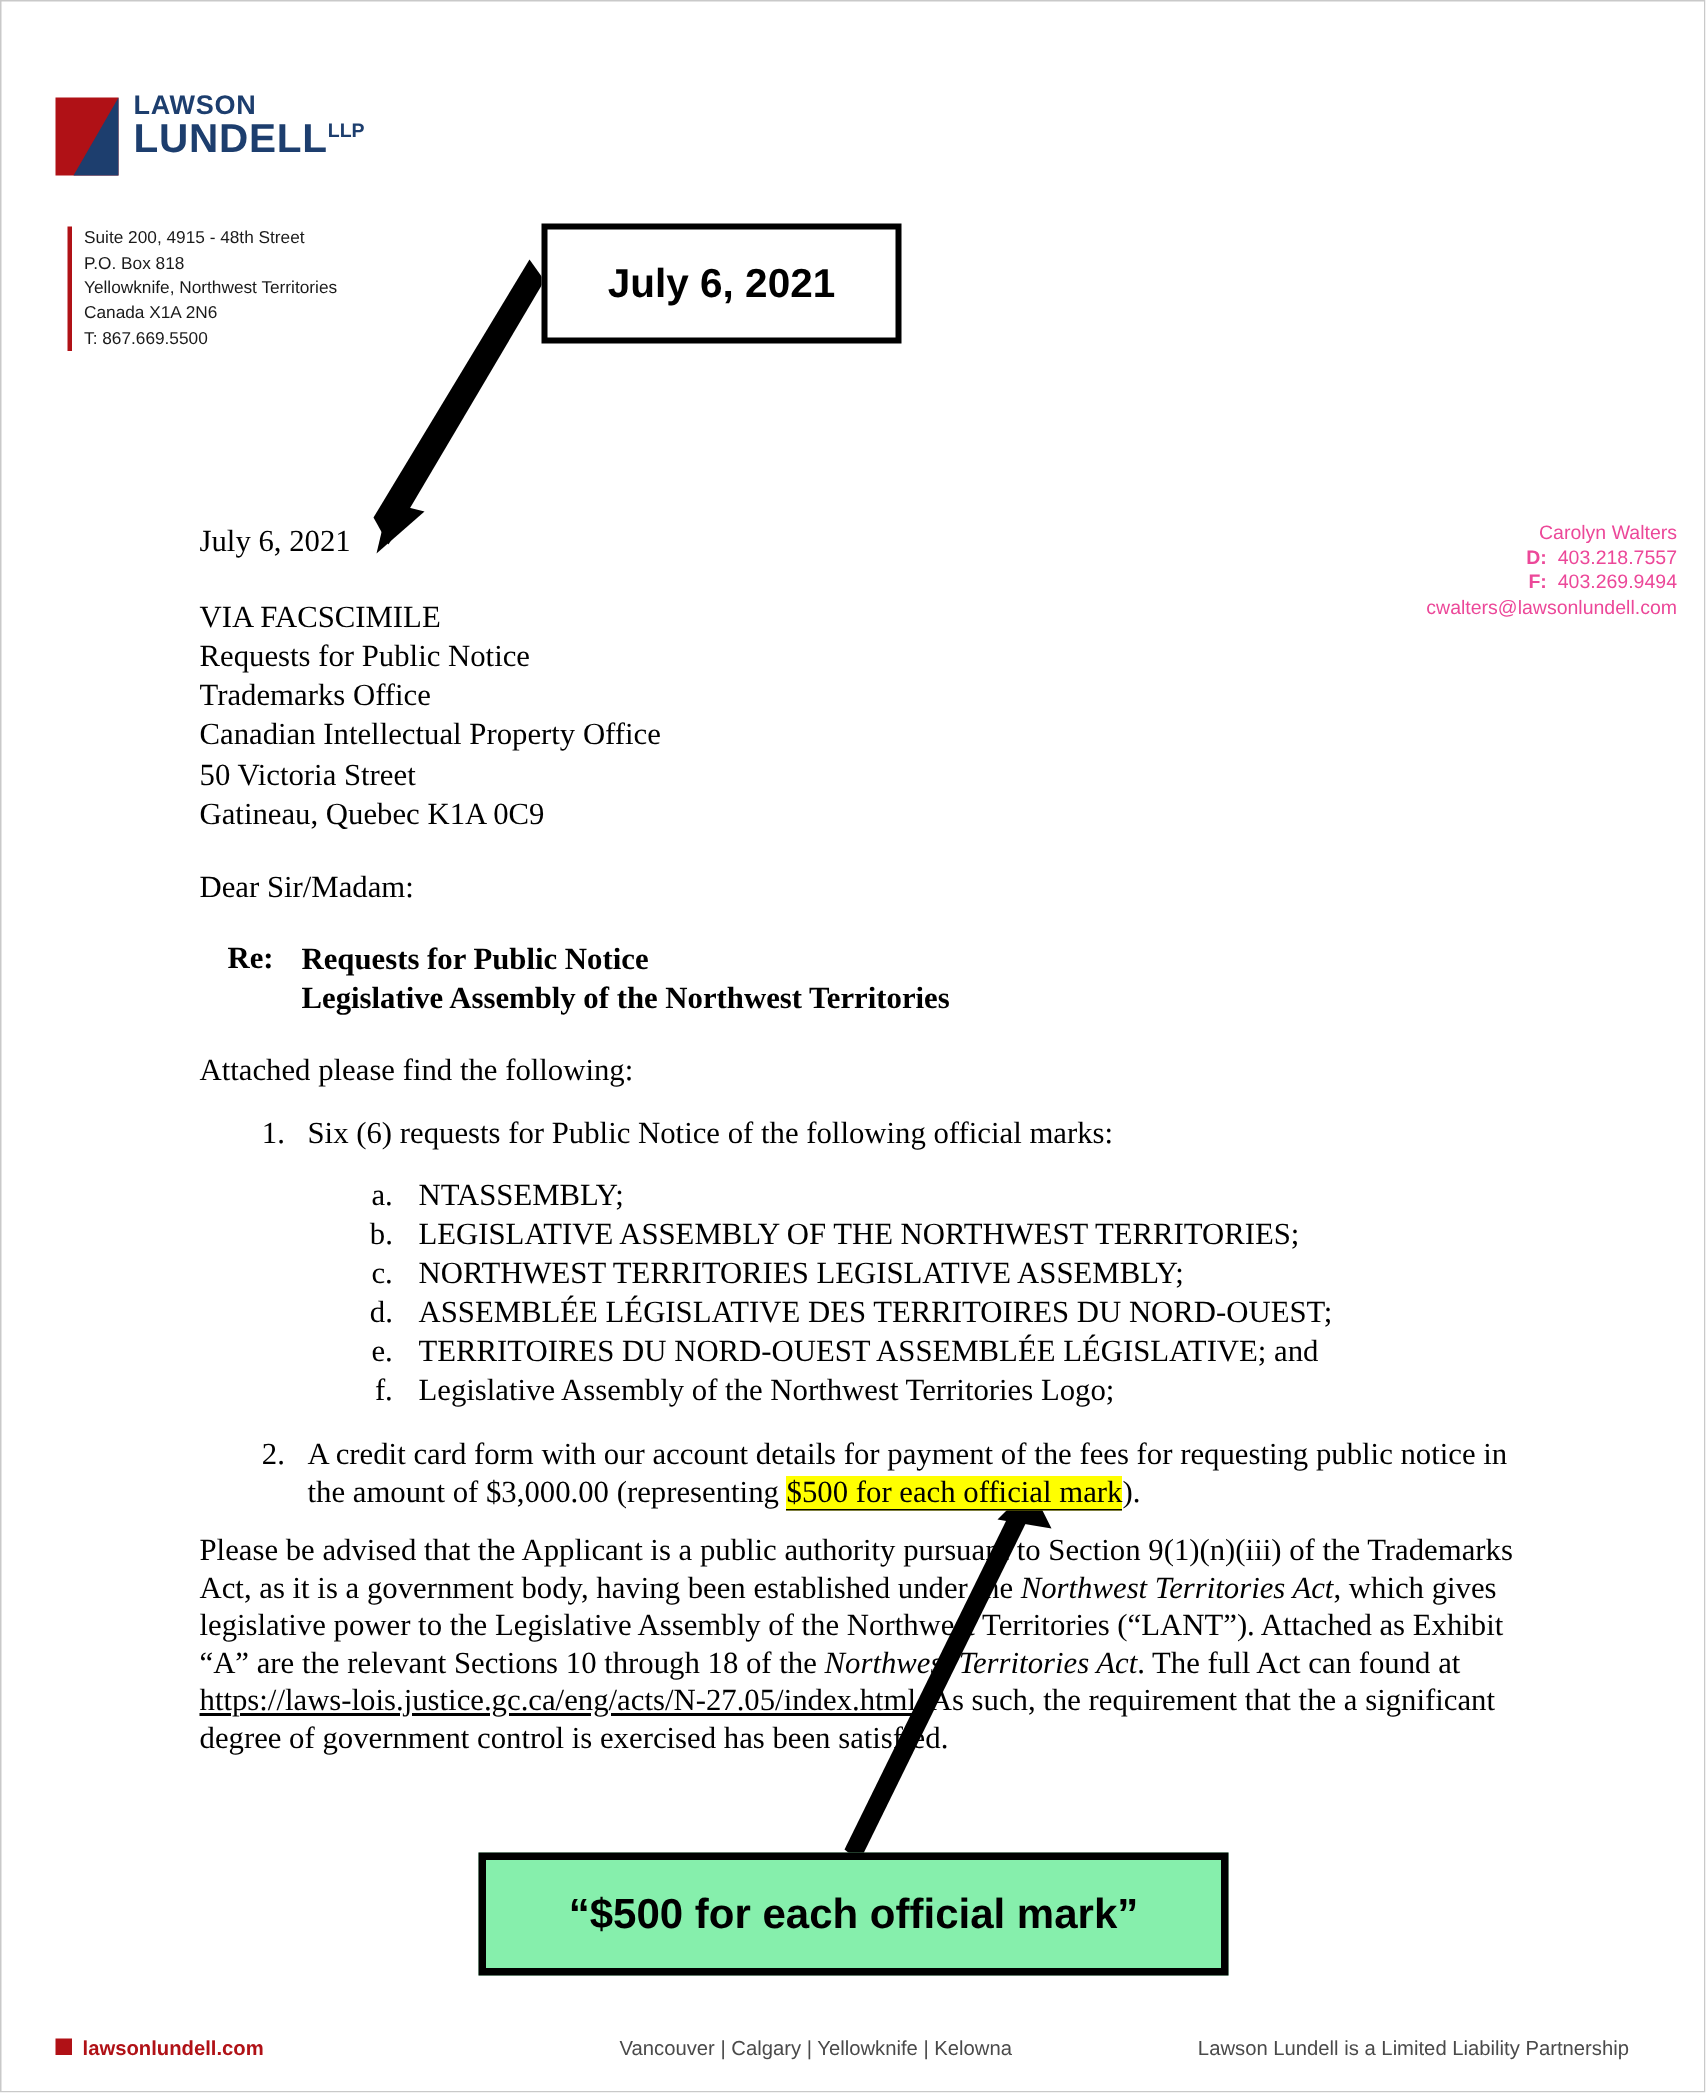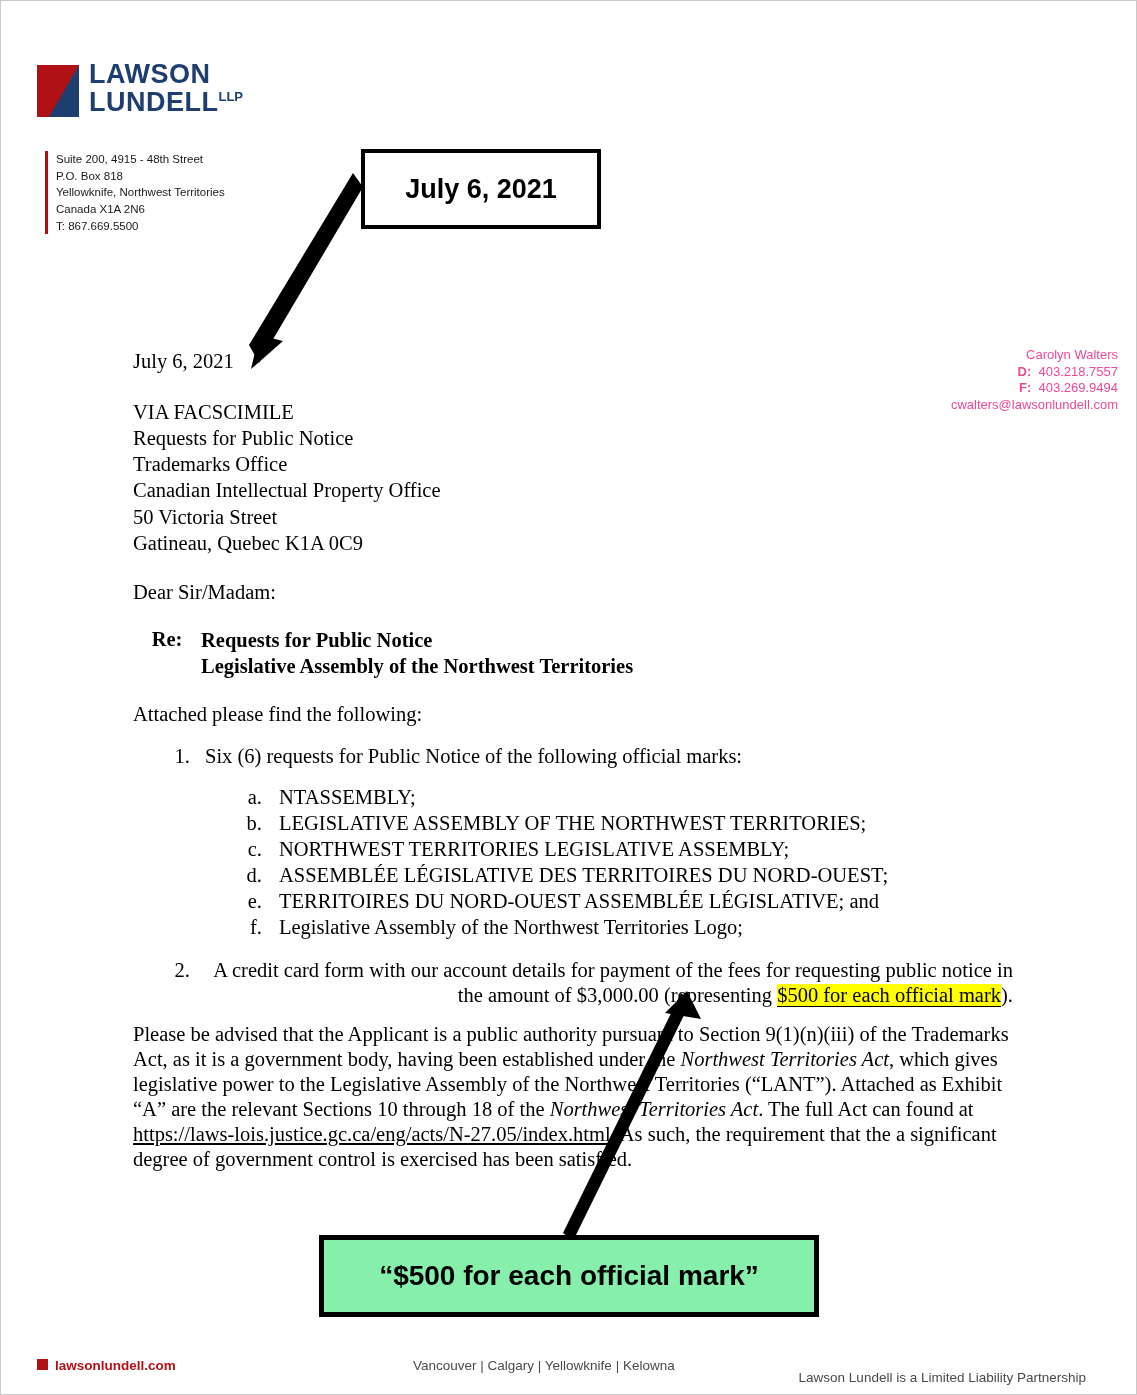--- a/index.html
+++ b/index.html
@@ -48,21 +48,21 @@
   .logo-text {
     position: absolute;
     left: 52px;
     top: 2px;
     font-family: "Liberation Sans", sans-serif;
     font-weight: bold;
     color: #1d3e6e;
     line-height: 1.02;
     letter-spacing: 0.5px;
   }
-  .logo-text .l1 { font-size: 27px; display:block; }
+  .logo-text .l1 { font-size: 18px; display:block; }
   .logo-text .l2 { font-size: 27px; display:block; }
   .logo-text .llp {
     font-size: 13px;
     vertical-align: super;
     letter-spacing: 0;
   }
 
   .address-block {
     position: absolute;
     left: 44px;
@@ -225,21 +225,21 @@
     margin-right: 7px;
   }
   .footer-center {
     position: absolute;
     left: 412px;
     top: 0;
   }
   .footer-right {
     position: absolute;
     right: 52px;
-    top: 12px;
+    top: 0;
   }
 </style>
 </head>
 <body>
 
 <div id="page">
 
   <div class="logo-block">
     <div class="logo-mark"></div>
     <div class="logo-text">
@@ -295,21 +295,21 @@
         <span>Six (6) requests for Public Notice of the following official marks:</span>
         <ol class="sub-list">
           <li>NTASSEMBLY;</li>
           <li>LEGISLATIVE ASSEMBLY OF THE NORTHWEST TERRITORIES;</li>
           <li>NORTHWEST TERRITORIES LEGISLATIVE ASSEMBLY;</li>
           <li>ASSEMBLÉE LÉGISLATIVE DES TERRITOIRES DU NORD-OUEST;</li>
           <li>TERRITOIRES DU NORD-OUEST ASSEMBLÉE LÉGISLATIVE; and</li>
           <li>Legislative Assembly of the Northwest Territories Logo;</li>
         </ol>
       </li>
-      <li style="margin-top:18px;text-align:right;">
+      <li style="margin-top:18px;">
         <span>A credit card form with our account details for payment of the fees for requesting public notice in the amount of $3,000.00 (representing </span><span class="hl">$500 for each official mark</span><span>).</span>
       </li>
     </ol>
 
 
     <p class="body-para"><span>Please be advised that the Applicant is a public authority pursuant to Section 9(1)(n)(iii) of the Trademarks Act, as it is a government body, having been established under the </span><span class="it">Northwest Territories Act</span><span>, which gives legislative power to the Legislative Assembly of the Northwest Territories (“LANT”).  Attached as Exhibit “A” are the relevant Sections 10 through 18 of the </span><span class="it">Northwest Territories Act</span><span>.  The full Act can found at </span><span class="lnk">https://laws-lois.justice.gc.ca/eng/acts/N-27.05/index.html.</span><span>  As such, the requirement that the a significant degree of government control is exercised has been satisfied.</span></p>
   </div>
 
   <div class="footer">
     <div class="footer-left"><span class="sq"></span><span>lawsonlundell.com</span></div>

